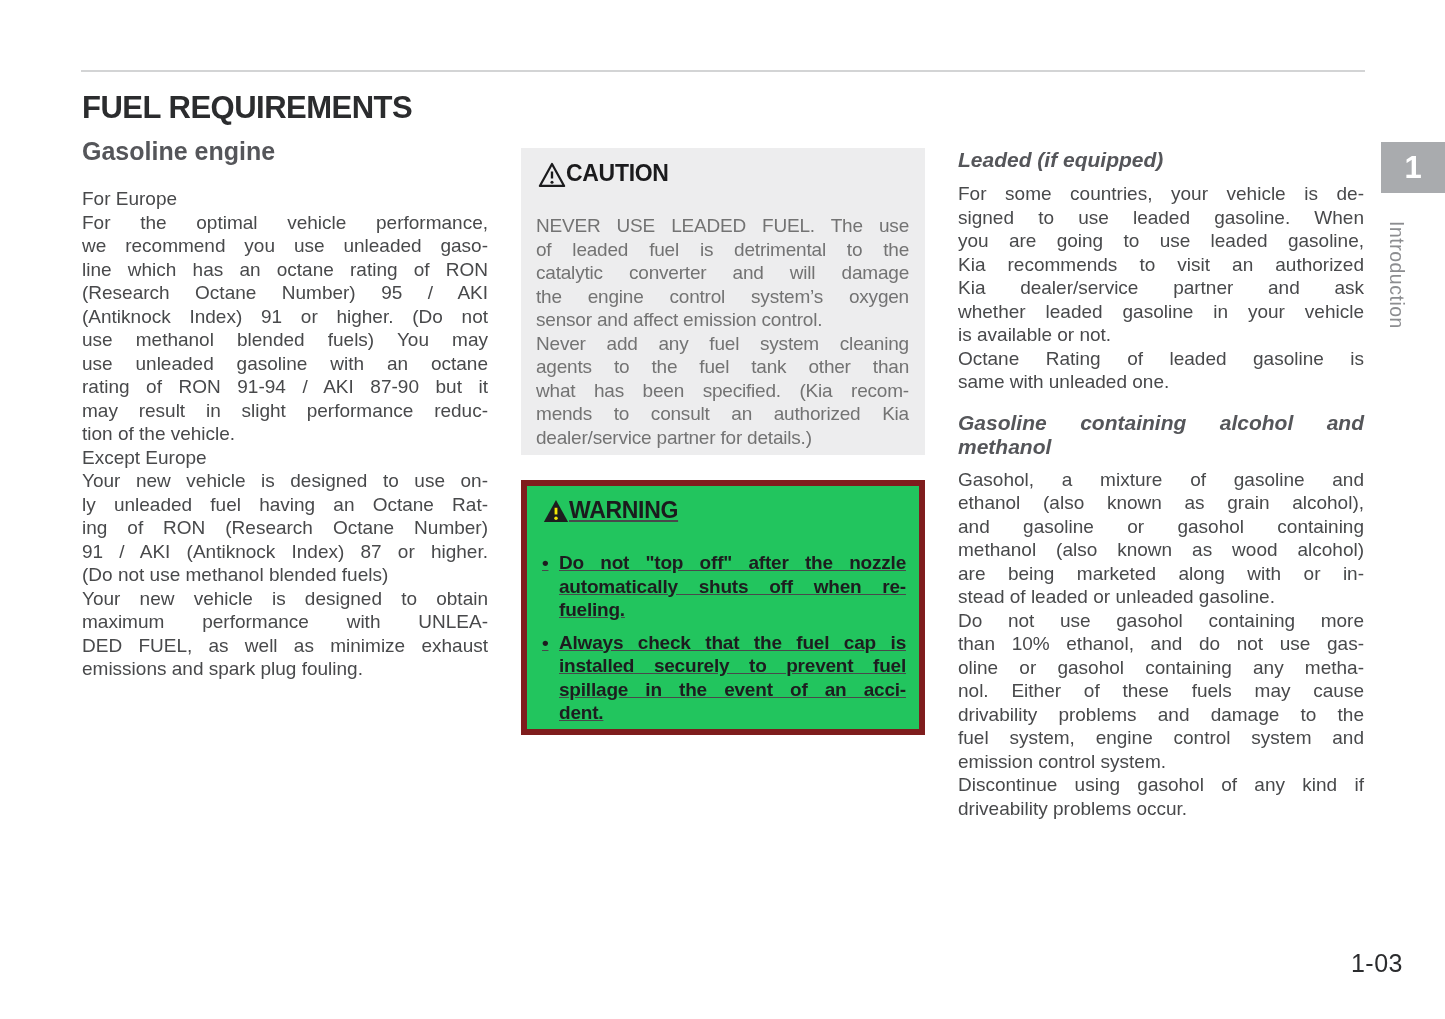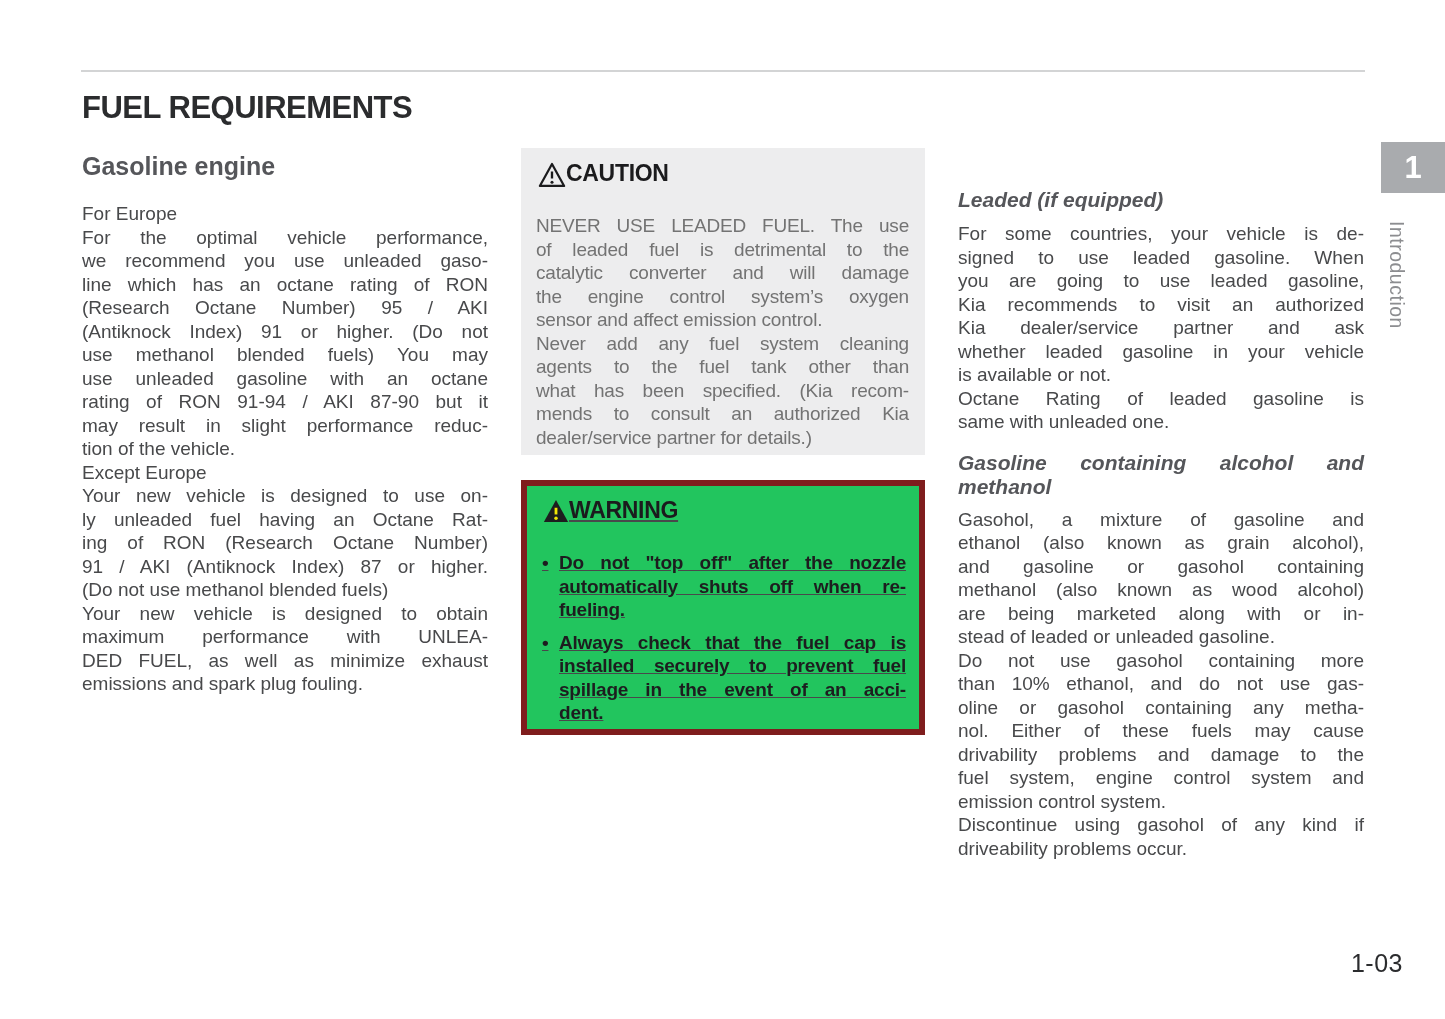--- a/index.html
+++ b/index.html
@@ -6,23 +6,23 @@
   .page{
     position:relative;width:1445px;height:1019px;background:#ffffff;overflow:hidden;
     font-family:"Liberation Sans",sans-serif;color:#48494b;padding-left:35px;
   }
   .toprule{position:absolute;left:81px;top:70px;width:1284px;height:2px;background:#d3d4d5;}
   .h1{
     position:absolute;left:82px;top:90px;font-size:31px;font-weight:700;
     color:#2b2c2e;letter-spacing:-0.5px;white-space:nowrap;
   }
   .col{position:absolute;font-size:19px;line-height:23.5px;}
-  .col-left{left:82px;top:151px;width:406px;}
+  .col-left{left:82px;top:136px;width:406px;}
   .col-mid{left:521px;top:148px;width:404px;}
-  .col-right{left:958px;top:148px;width:406px;margin-top:40px;}
+  .col-right{left:958px;top:148px;width:406px;}
   .h2{font-size:25px;font-weight:700;color:#55565a;line-height:30px;margin:0 0 21px 0;}
   .h3{font-size:21px;font-weight:700;font-style:italic;color:#55565a;line-height:24px;margin:0 0 10px 0;}
   .h3.multiline{margin:17px 0 9px 0;}
   .h3 .jl{text-align:justify;text-align-last:justify;}
   .para{margin:0;}
   .para .jl{text-align:justify;text-align-last:justify;}
   .para .ll{text-align:left;}
   .caution-box{
     box-sizing:border-box;background:#ededee;width:404px;height:307px;
     padding:14px 16px 0 15px;

